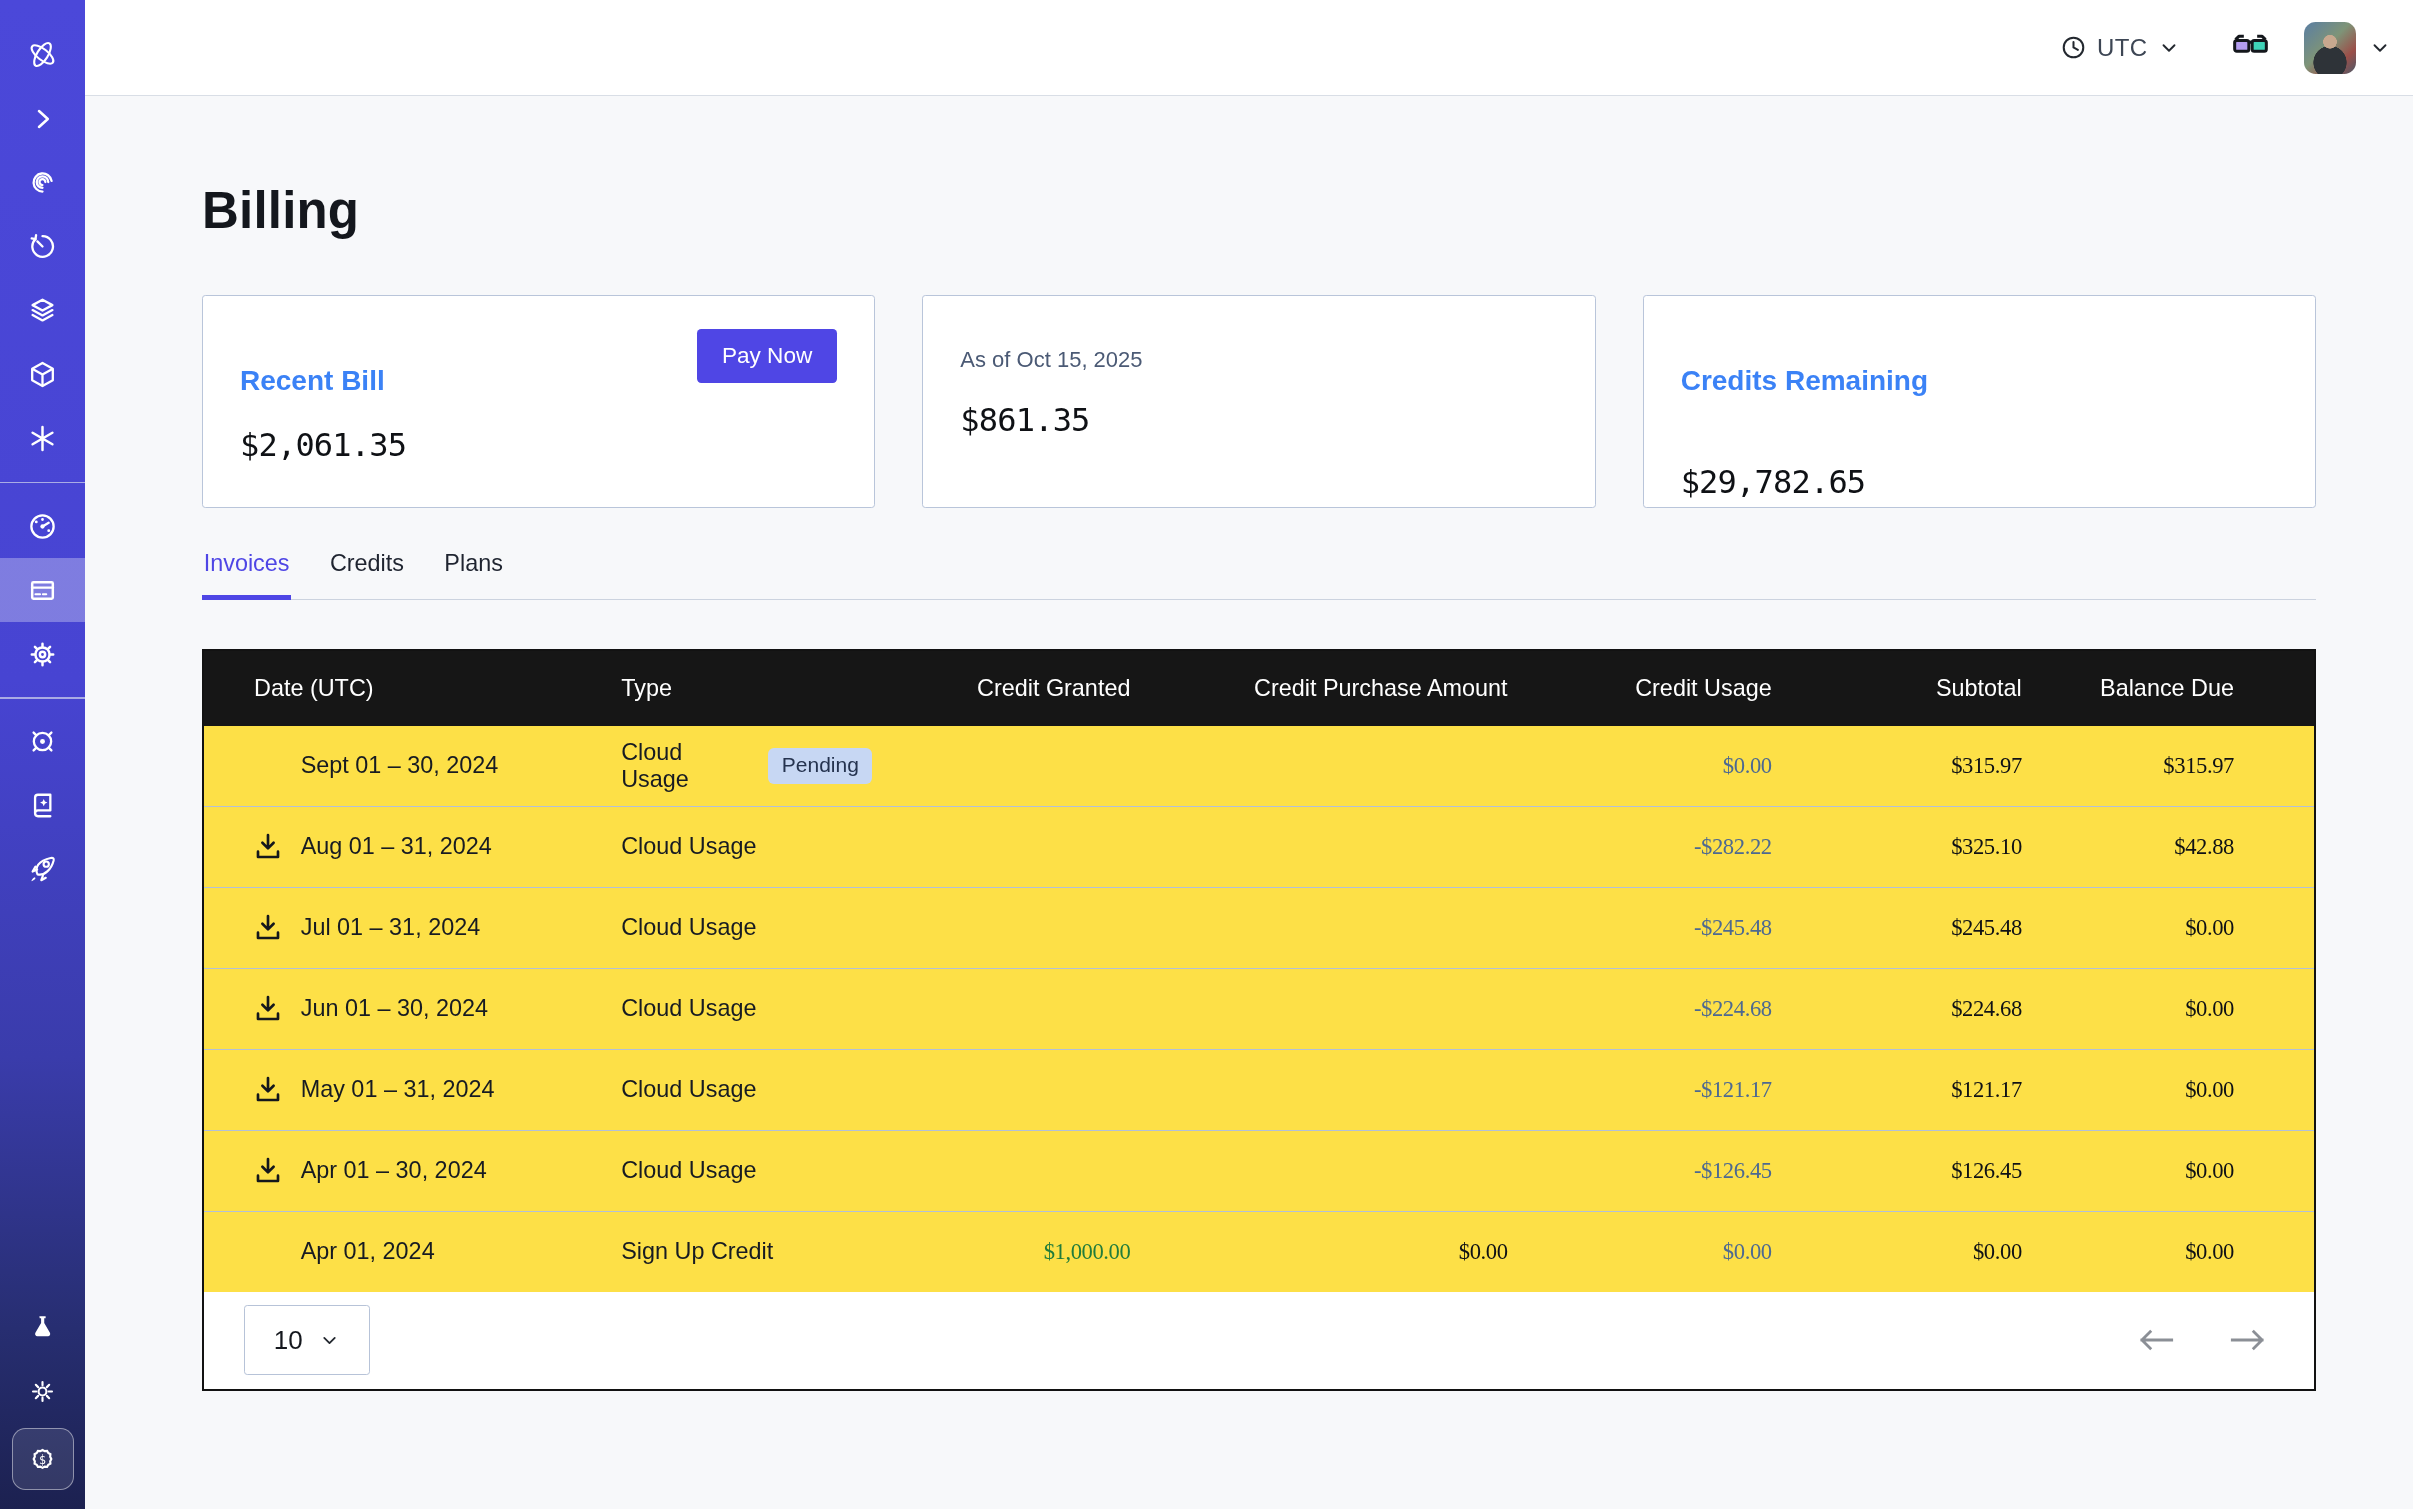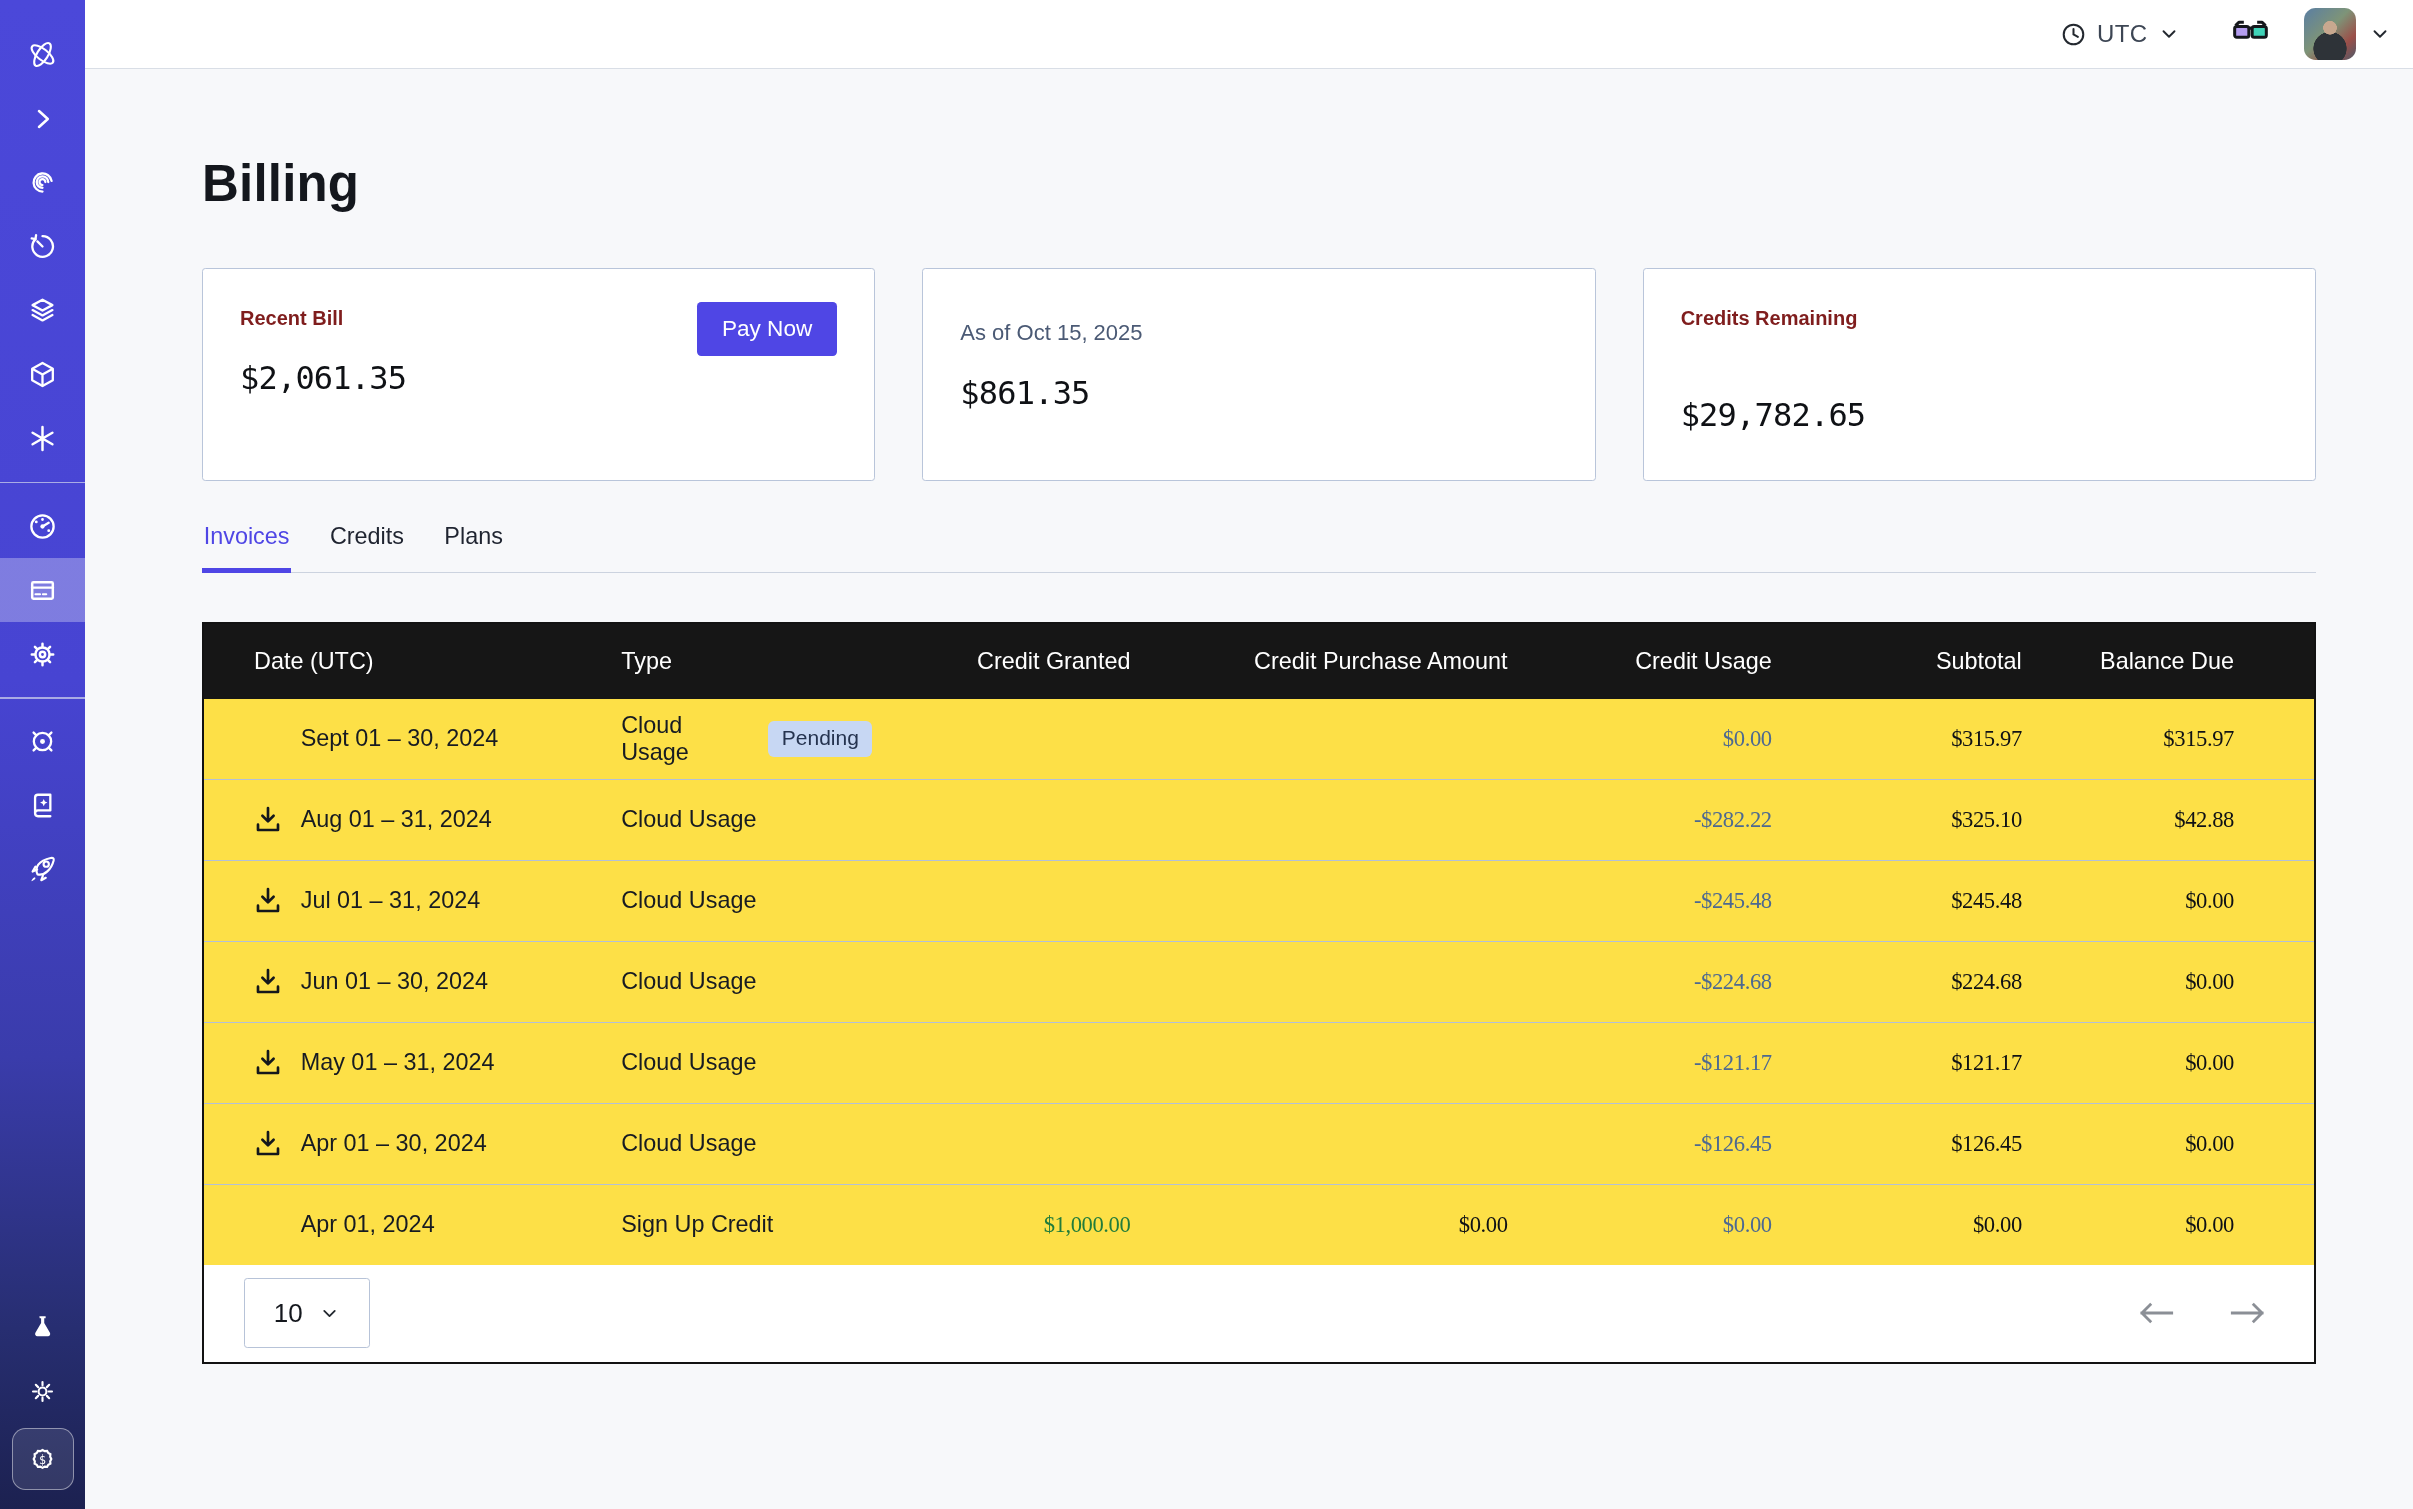--- a/index.html
+++ b/index.html
@@ -33,21 +33,21 @@
     border: 1.7px solid rgba(255,255,255,0.45);
     background: rgba(255,255,255,0.10);
     display: flex; align-items: center; justify-content: center;
     cursor: pointer;
   }
 
   .right { flex: 1; display: flex; flex-direction: column; min-width: 0; }
 
   
   .topbar {
-    height: 69px; background: #ffffff;
+    height: 96px; background: #ffffff;
     border-bottom: 1.7px solid #d9dee6;
     display: flex; align-items: center; justify-content: flex-end;
     padding-right: 22px; flex-shrink: 0;
   }
   .tz {
     display: flex; align-items: center; gap: 10px;
     cursor: pointer; margin-right: 52px;
   }
   .tz-label { font-size: 24px; color: #3d4654; letter-spacing: 0.4px; }
   .glasses-btn { cursor: pointer; margin-right: 35px; display: flex; }
@@ -63,21 +63,21 @@
   
   .content { padding: 0 97px 0 117px; flex: 1; }
   h1.page-title { margin-top: 85px; font-size: 51px; font-weight: 700; color: #14171d; letter-spacing: 0.2px; }
 
   .cards { display: flex; gap: 47px; margin-top: 55px; }
   .card {
     flex: 1; height: 213px; background: #ffffff;
     border: 1.7px solid var(--card-border, #b9c5da); border-radius: 3.3px;
     padding: 38px 37px 0 37px; position: relative;
   }
-  .card-title { font-size: 20px; font-weight: 600; color: #7f1d1d; }
+  .card-title { font-size: 28px; font-weight: 600; color: #3b82f6; margin-top: 31px; }
   .card-sub { font-size: 22px; color: #4b5a75; margin-top: 12.6px; min-height: 25px; }
   .card-amount {
     font-family: "DejaVu Sans Mono", monospace;
     font-size: 32px; color: #0f1115; margin-top: 28.5px; letter-spacing: -0.8px;
   }
   .pay-now {
     position: absolute; top: 33px; right: 37px;
     background: var(--accent, #4f46e5); color: #ffffff;
     border: none; font-family: "Liberation Sans", sans-serif;
     font-size: 22.6px; padding: 14.2px 25px; border-radius: 4.2px; cursor: pointer;

